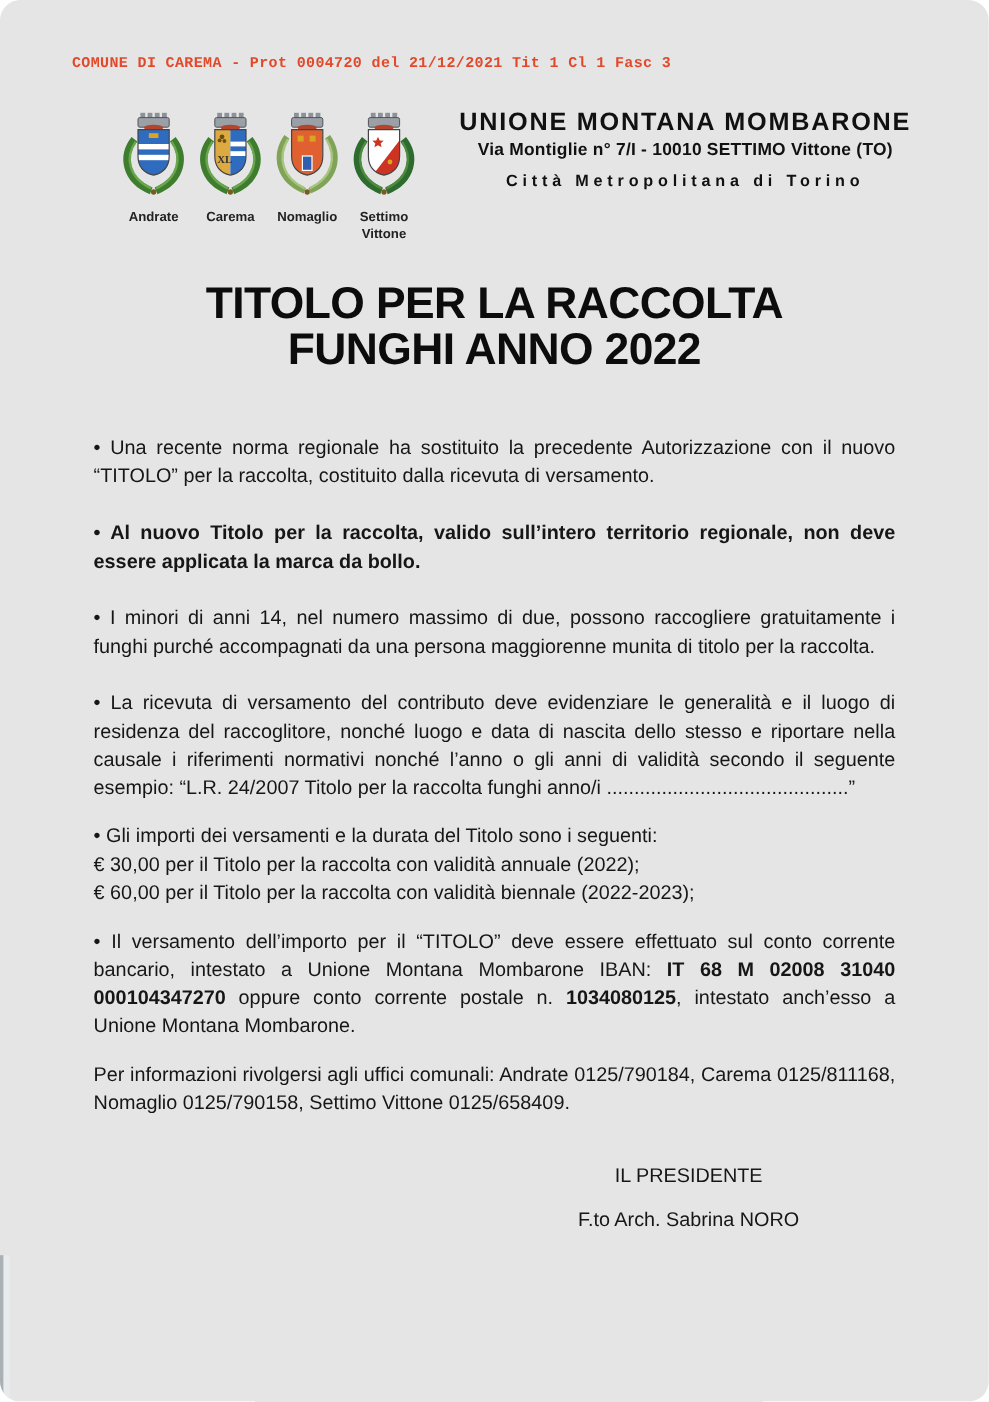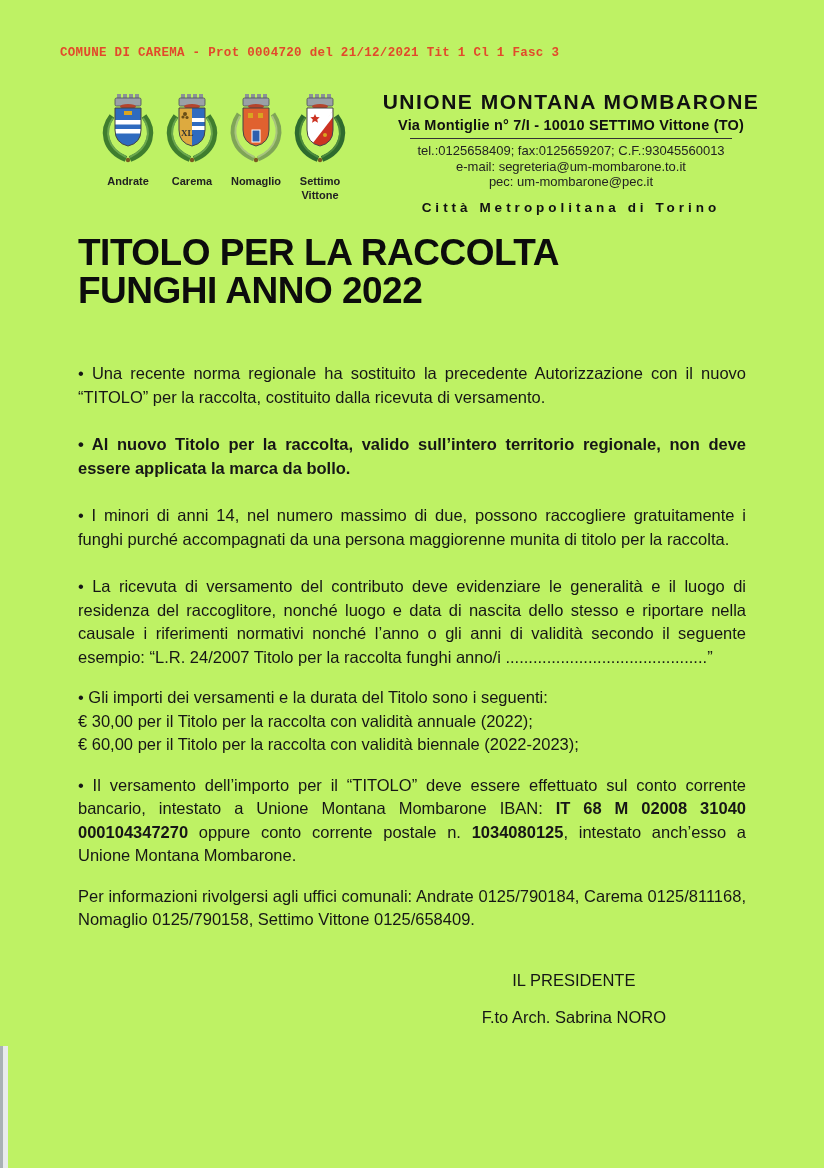--- a/index.html
+++ b/index.html
@@ -2,24 +2,25 @@
 <html><head>
 <meta charset="utf-8">
 <style>
   * { margin: 0; padding: 0; box-sizing: border-box; }
   html, body { background: #ffffff; }
   .page {
     position: relative;
     width: 824px;
     height: 1168px;
     margin: 0 auto;
-    background: #bef264;
+    background: #e5e5e5;
     font-family: "Liberation Sans", sans-serif;
     color: #1b1b1b;
     overflow: hidden;
+    border-radius: 17px;
   }
   
   .protocol {
     position: absolute;
     top: 46px;
     left: 60px;
     font-family: "Liberation Mono", "DejaVu Sans Mono", monospace;
     font-weight: bold;
     font-size: 12.5px;
     letter-spacing: 0.3px;
@@ -93,20 +94,21 @@
     letter-spacing: 4px;
     color: #111;
     white-space: nowrap;
   }
   
   .doc-title {
     position: absolute;
     top: 234px;
     left: 78px;
     width: 668px;
+    text-align: center;
     font-size: 37px;
     font-weight: bold;
     letter-spacing: -0.5px;
     line-height: 38px;
     color: #0c0c0c;
   }
   
   .content {
     position: absolute;
     top: 362px;
@@ -273,25 +275,20 @@
           <circle cx="29" cy="72" r="2.2" fill="#7a5a20"></circle>
         </svg>
         <div class="crest-label">Settimo Vittone</div>
       </div>
 
     </div>
 
     <div class="org-block">
       <div class="org-name">UNIONE MONTANA MOMBARONE</div>
       <div class="org-address">Via Montiglie n° 7/I - 10010  SETTIMO Vittone (TO)</div>
-      <div class="org-contacts">
-        <div>tel.:0125658409; fax:0125659207; C.F.:93045560013</div>
-        <div>e-mail: segreteria@um-mombarone.to.it</div>
-        <div>pec: um-mombarone@pec.it</div>
-      </div>
       <div class="org-metro">Città Metropolitana di Torino</div>
     </div>
   </div>
 
   <div class="doc-title">
     <div>TITOLO PER LA RACCOLTA</div>
     <div>FUNGHI ANNO 2022</div>
   </div>
 
   <div class="content">

